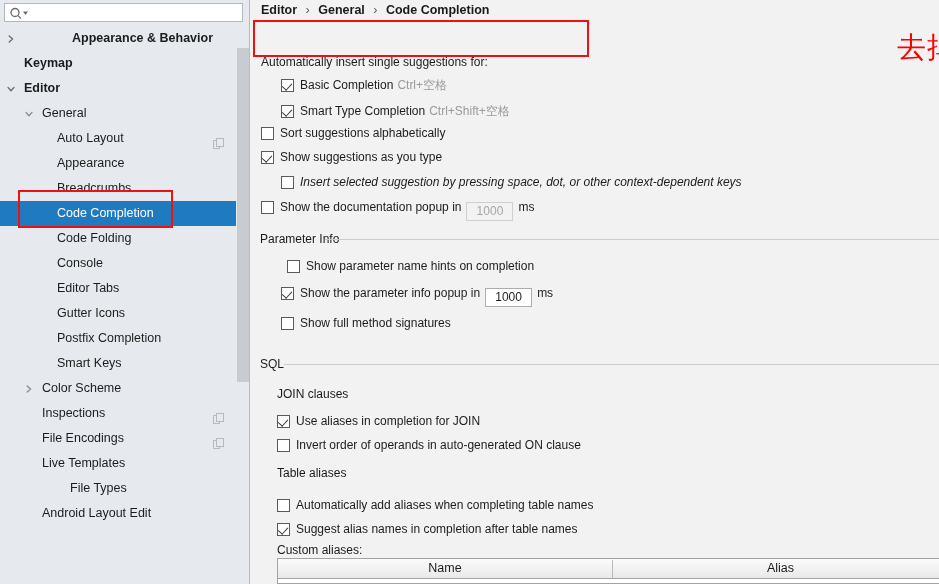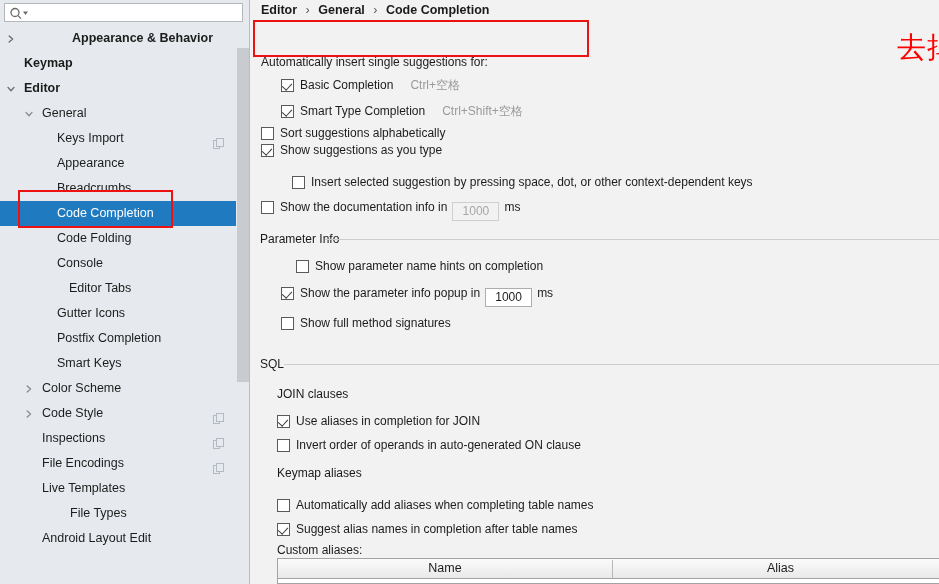--- a/index.html
+++ b/index.html
@@ -124,21 +124,21 @@
     position: relative;
     margin-right: 5px;
   }
   .rb.selected::after {
     content: "";
     position: absolute; left: 3px; top: 3px;
     width: 5px; height: 5px; border-radius: 50%;
     background: #b0b0b0;
   }
   .disabled-text { color: #a6a6a6; }
-  .shortcut { color: #9a9a9a; padding-left: 17px; }
+  .shortcut { color: #9a9a9a; padding-left: 4px; }
   .lbl { color: #1c1c1c; }
 
   
   .numfield {
     display: inline-block; vertical-align: -4px;
     width: 47px; height: 19px; line-height: 17px;
     text-align: center;
     border: 1px solid #adadad;
     background: #ffffff;
     font-family: "Liberation Sans", sans-serif; font-size: 12px;
@@ -228,21 +228,21 @@
         </div>
         <div class="tree-row">
           <span class="tw" style="left: 22px;">
             <svg width="8" height="8" viewBox="0 0 8 8">
               <path d="M1 2.4 L4 5.8 L7 2.4" fill="none" stroke="#8a8a8a" stroke-width="1.3" stroke-linecap="round" stroke-linejoin="round"></path>
             </svg>
           </span>
           <span class="tree-label" style="left: 42px;">General</span>
         </div>
         <div class="tree-row">
-          <span class="tree-label" style="left: 57px;">Keys Import</span>
+          <span class="tree-label" style="left: 57px;">Auto Layout</span>
           <span class="copy-icon"><svg width="11" height="11" viewBox="0 0 11 11">
               <rect x="0.5" y="2.5" width="6" height="8" fill="none" stroke="#8d949c" stroke-width="1"></rect>
               <rect x="3.5" y="0.5" width="7" height="8" fill="#e6eaee" stroke="#8d949c" stroke-width="1"></rect>
             </svg></span>
         </div>
         <div class="tree-row">
           <span class="tree-label" style="left: 57px;">Appearance</span>
         </div>
         <div class="tree-row">
           <span class="tree-label" style="left: 57px;">Breadcrumbs</span>
@@ -250,52 +250,40 @@
         <div class="tree-row selected" style="background: rgb(31, 122, 192);">
           <span class="tree-label" style="left: 57px;">Code Completion</span>
         </div>
         <div class="tree-row">
           <span class="tree-label" style="left: 57px;">Code Folding</span>
         </div>
         <div class="tree-row">
           <span class="tree-label" style="left: 57px;">Console</span>
         </div>
         <div class="tree-row">
-          <span class="tree-label" style="left: 69px;">Editor Tabs</span>
+          <span class="tree-label" style="left: 57px;">Editor Tabs</span>
         </div>
         <div class="tree-row">
           <span class="tree-label" style="left: 57px;">Gutter Icons</span>
         </div>
         <div class="tree-row">
           <span class="tree-label" style="left: 57px;">Postfix Completion</span>
         </div>
         <div class="tree-row">
           <span class="tree-label" style="left: 57px;">Smart Keys</span>
         </div>
         <div class="tree-row">
           <span class="tw" style="left: 22px;">
             <svg width="8" height="8" viewBox="0 0 8 8">
               <path d="M2.2 1 L5.6 4 L2.2 7" fill="none" stroke="#8a8a8a" stroke-width="1.3" stroke-linecap="round" stroke-linejoin="round"></path>
             </svg>
           </span>
           <span class="tree-label" style="left: 42px;">Color Scheme</span>
         </div>
         <div class="tree-row">
-          <span class="tw" style="left: 22px;">
-            <svg width="8" height="8" viewBox="0 0 8 8">
-              <path d="M2.2 1 L5.6 4 L2.2 7" fill="none" stroke="#8a8a8a" stroke-width="1.3" stroke-linecap="round" stroke-linejoin="round"></path>
-            </svg>
-          </span>
-          <span class="tree-label" style="left: 42px;">Code Style</span>
-          <span class="copy-icon"><svg width="11" height="11" viewBox="0 0 11 11">
-              <rect x="0.5" y="2.5" width="6" height="8" fill="none" stroke="#8d949c" stroke-width="1"></rect>
-              <rect x="3.5" y="0.5" width="7" height="8" fill="#e6eaee" stroke="#8d949c" stroke-width="1"></rect>
-            </svg></span>
-        </div>
-        <div class="tree-row">
           <span class="tree-label" style="left: 42px;">Inspections</span>
           <span class="copy-icon"><svg width="11" height="11" viewBox="0 0 11 11">
               <rect x="0.5" y="2.5" width="6" height="8" fill="none" stroke="#8d949c" stroke-width="1"></rect>
               <rect x="3.5" y="0.5" width="7" height="8" fill="#e6eaee" stroke="#8d949c" stroke-width="1"></rect>
             </svg></span>
         </div>
         <div class="tree-row">
           <span class="tree-label" style="left: 42px;">File Encodings</span>
           <span class="copy-icon"><svg width="11" height="11" viewBox="0 0 11 11">
               <rect x="0.5" y="2.5" width="6" height="8" fill="none" stroke="#8d949c" stroke-width="1"></rect>
@@ -339,38 +327,38 @@
     </div>
 
     <div class="row" style="left:31px; top:101px;">
       <span class="cb checked"></span><span class="lbl">Smart Type Completion</span><span class="shortcut">Ctrl+Shift+空格</span>
     </div>
 
     <div class="row" style="left:11px; top:123px;">
       <span class="cb"></span><span class="lbl">Sort suggestions alphabetically</span>
     </div>
 
-    <div class="row" style="left:11px; top:140px;">
+    <div class="row" style="left:11px; top:147px;">
       <span class="cb checked"></span><span class="lbl">Show suggestions as you type</span>
     </div>
 
-    <div class="row" style="left:42px; top:172px;">
+    <div class="row" style="left:31px; top:172px;font-style:italic;">
       <span class="cb"></span><span class="lbl">Insert selected suggestion by pressing space, dot, or other context-dependent keys</span>
     </div>
 
     <div class="row" style="left:11px; top:197px;">
-      <span class="cb"></span><span class="lbl">Show the documentation info in</span><span class="numfield disabled">1000</span><span class="lbl">ms</span>
+      <span class="cb"></span><span class="lbl">Show the documentation popup in</span><span class="numfield disabled">1000</span><span class="lbl">ms</span>
     </div>
 
     <div class="sect" style="left:10px; top:230px;">
       <span class="sect-title">Parameter Info</span>
     </div>
     <div class="sect-line" style="left: 75px; width: 614px; top: 239px;" style2=""></div>
 
-    <div class="row" style="left:34px; top:256px;padding-left:12px;">
+    <div class="row" style="left:25px; top:256px;padding-left:12px;">
       <span class="cb"></span><span class="lbl">Show parameter name hints on completion</span>
     </div>
 
     <div class="row" style="left:31px; top:283px;">
       <span class="cb checked"></span><span class="lbl">Show the parameter info popup in</span><span class="numfield">1000</span><span class="lbl">ms</span>
     </div>
 
     <div class="row" style="left:31px; top:313px;">
       <span class="cb"></span><span class="lbl">Show full method signatures</span>
     </div>
@@ -386,21 +374,21 @@
 
     <div class="row" style="left:27px; top:411px;">
       <span class="cb checked"></span><span class="lbl">Use aliases in completion for JOIN</span>
     </div>
 
     <div class="row" style="left:27px; top:435px;">
       <span class="cb"></span><span class="lbl">Invert order of operands in auto-generated ON clause</span>
     </div>
 
     <div class="sub-title" style="left:27px; top:464px;">
-      <span>Keymap aliases</span>
+      <span>Table aliases</span>
     </div>
 
     <div class="row" style="left:27px; top:495px;">
       <span class="cb"></span><span class="lbl">Automatically add aliases when completing table names</span>
     </div>
 
     <div class="row" style="left:27px; top:519px;">
       <span class="cb checked"></span><span class="lbl">Suggest alias names in completion after table names</span>
     </div>
 

